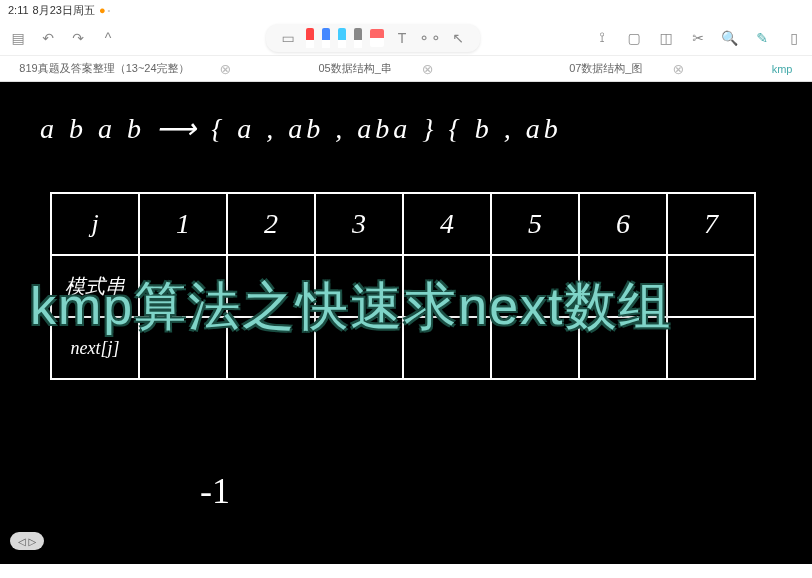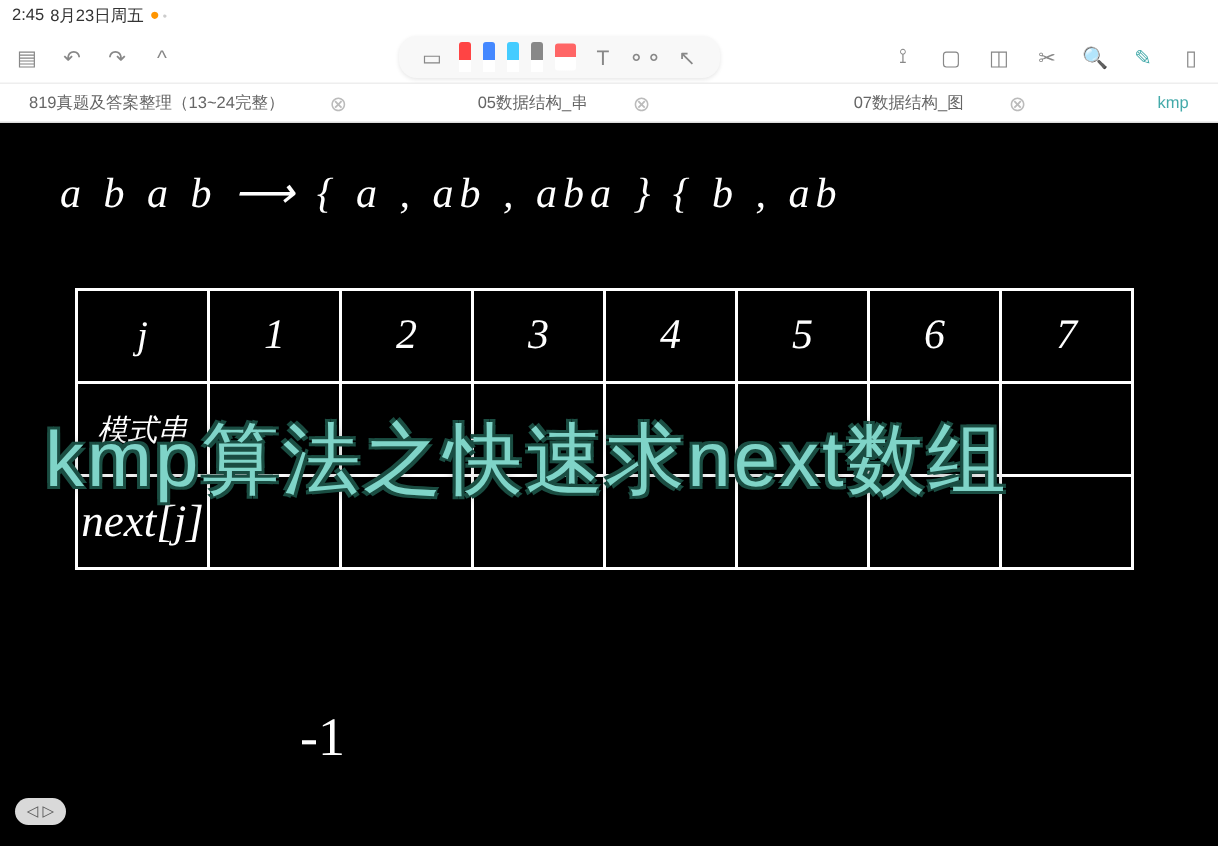--- a/index.html
+++ b/index.html
@@ -39,21 +39,21 @@
   .minus-one { position: absolute; top: 388px; left: 200px; font-family: cursive; font-size: 36px; color: #fff; }
   
   .scroll-indicator { position: absolute; bottom: 28px; left: 10px; width: 34px; height: 18px; background: rgba(255,255,255,0.85); border-radius: 9px; display: flex; align-items: center; justify-content: center; font-size: 10px; color: #555; }
   
   .bottom-edge { position: absolute; bottom: 0; left: 0; right: 0; height: 14px; background: #fff; }
 </style>
 </head>
 <body>
 
 <div class="tablet-bar">
-  <span class="time">2:45</span>
+  <span class="time">2:11</span>
   <span>8月23日</span>
   <span style="margin-left:0">周五</span>
   <span class="dot">●</span>
   <span style="margin-left:2px;color:#ccc;font-size:8px">•</span>
 </div>
 
 <div class="app-toolbar">
   <div class="tool-group-left">
     <span class="tool-icon">▤</span>
     <span class="tool-icon">↶</span>
@@ -119,21 +119,21 @@
       <td class="header-cell" style="font-size:20px">模式串</td>
       <td></td>
       <td></td>
       <td></td>
       <td></td>
       <td></td>
       <td></td>
       <td></td>
     </tr>
     <tr>
-      <td class="header-cell" style="font-size:30px">next[j]</td>
+      <td class="header-cell" style="font-size:18px">next[j]</td>
       <td></td>
       <td></td>
       <td></td>
       <td></td>
       <td></td>
       <td></td>
       <td></td>
     </tr>
   </tbody>
     </table>

